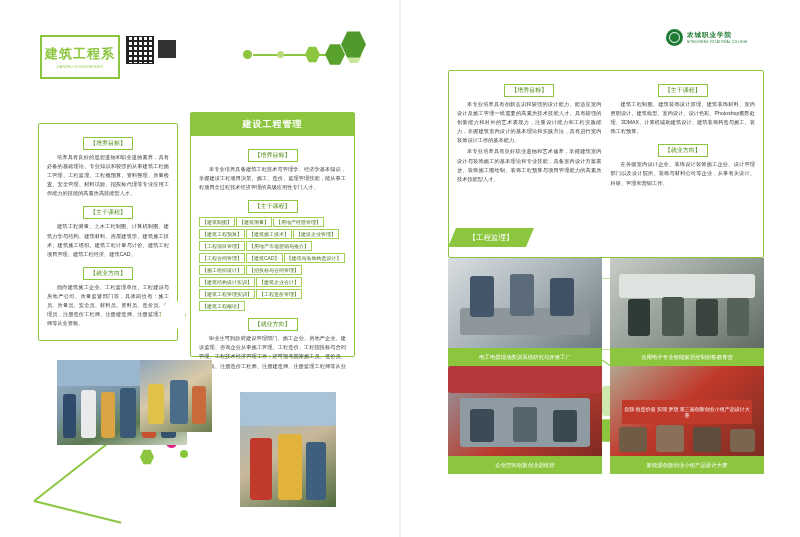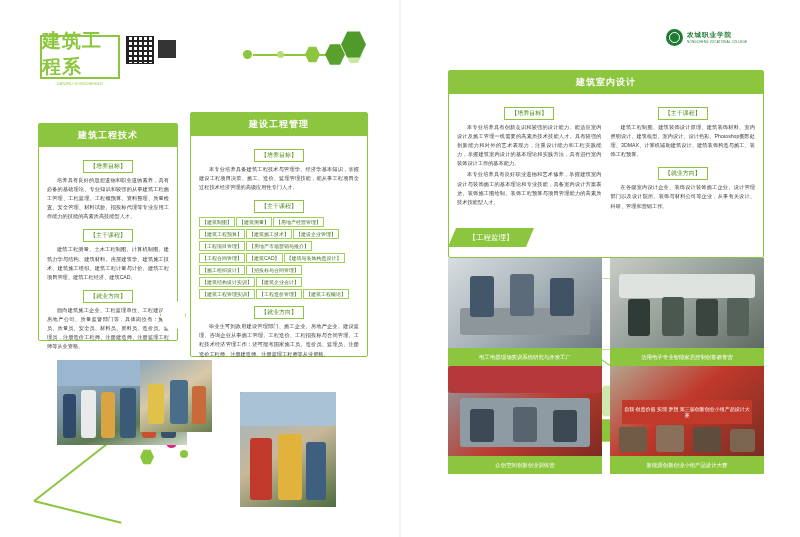--- a/index.html
+++ b/index.html
@@ -9,21 +9,21 @@
     font-family:"Liberation Sans","DejaVu Sans",sans-serif;
     overflow:hidden;
     position:relative;
   }
   .page{position:absolute;inset:0;background:#fff;}
   .spread-gap{position:absolute;left:399px;top:0;width:2px;height:537px;background:#f3f3f3;}
 
   
   .left{position:absolute;left:0;top:0;width:400px;height:537px;}
   .logo-box{position:absolute;left:40px;top:35px;width:80px;height:44px;border:2px solid #8cc63f;display:flex;flex-direction:column;align-items:center;justify-content:center;box-sizing:border-box;}
-  .logo-cn{font-size:19px;color:#8cc63f;font-weight:bold;letter-spacing:1px;}
+  .logo-cn{font-size:13px;color:#8cc63f;font-weight:bold;letter-spacing:1px;}
   .logo-en{font-size:3.4px;color:#8cc63f;letter-spacing:.3px;margin-top:2px;}
   .qr{position:absolute;left:126px;top:36px;width:26px;height:26px;
       background:
         linear-gradient(90deg,#222 2px,transparent 2px),
         linear-gradient(0deg,#222 2px,transparent 2px);
       background-size:5px 5px;background-color:#fff;border:1px solid #222;}
   .qr2{position:absolute;left:158px;top:40px;width:18px;height:18px;background:#333;}
 
   .dot-chain{position:absolute;left:243px;top:42px;width:120px;height:26px;}
   .dot-chain .line{position:absolute;left:10px;top:12px;width:78px;height:1.5px;background:#8cc63f;}
@@ -35,21 +35,21 @@
   .card{position:absolute;border:1.5px solid #8cc63f;border-radius:2px;background:#fff;box-sizing:border-box;}
   .card-head{background:#8cc63f;color:#fff;text-align:center;font-size:9px;font-weight:bold;padding:5px 0;letter-spacing:1px;}
   .card-body{padding:7px 8px 8px 8px;}
   .sec-title{display:inline-block;border:1px solid #8cc63f;color:#4b8a12;font-size:6px;padding:1px 6px;margin:5px 0 3px 0;background:#fff;}
   .ptext{font-size:5.2px;line-height:1.75;color:#3a3a3a;text-align:justify;margin:0 0 2px 0;}
   .ptext-ind{text-indent:10px;}
   .chip-wrap{font-size:0;}
   .chip{display:inline-block;border:.8px solid #9fd356;color:#3f6f14;font-size:5px;line-height:1.6;padding:0 2px;margin:1px 1px 1px 0;background:#fff;}
 
   #card-a{left:38px;top:123px;width:140px;height:218px;}
-  #card-b{left:190px;top:112px;width:178px;height:245px;}
+  #card-b{left:190px;top:112px;width:165px;height:245px;}
   #card-c{left:448px;top:70px;width:316px;height:188px;}
 
   .two-col{display:flex;gap:9px;}
   .two-col > div{flex:1;}
 
   
   .photo{position:absolute;overflow:hidden;background:#b9c4cb;}
   .ph-people{background:linear-gradient(160deg,#9fb7c9 0%,#7d97a8 40%,#5d7a52 70%,#cfd8c5 100%);}
   .ph-site{background:linear-gradient(150deg,#8fa7bb 0%,#d9c9a8 45%,#6b7d4f 100%);}
   .ph-crane{background:linear-gradient(150deg,#9ab4c6 0%,#c8b89a 50%,#4f6d3e 100%);}
@@ -104,21 +104,20 @@
         </div>
       <div class="hex" style="left:103px;top:4px;width:16px;height:18px;">
           <i style="background:#cbe7a0;"></i>
         </div>
     </div>
     <div class="hex" style="left:341px;top:30px;width:25px;height:29px;">
         <i style="background:#4f9a2a;"></i>
       </div>
 
     <div class="card" id="card-a">
-      <div class="card-head">建筑工程技术</div>
       <div class="card-body">
         <div style="text-align:center;"><span class="sec-title">【培养目标】</span></div>
         <p class="ptext ptext-ind">培养具有良好的思想道德和职业道德素养，具有必备的基础理论、专业知识和较强的从事建筑工程施工管理、工程监理、工程概预算、资料整理、质量检查、安全管理、材料试验、招投标代理等专业应用工作能力的技能的高素质高技能型人才。</p>
         <div style="text-align:center;"><span class="sec-title">【主干课程】</span></div>
         <p class="ptext ptext-ind">建筑工程测量、土木工程制图、计算机制图、建筑力学与结构、建筑材料、房屋建筑学、建筑施工技术、建筑施工组织、建筑工程计量与计价、建筑工程项目管理、建筑工程经济、建筑CAD。</p>
         <div style="text-align:center;"><span class="sec-title">【就业方向】</span></div>
         <p class="ptext ptext-ind">面向建筑施工企业、工程监理单位、工程建设与房地产公司、质量监督部门等，具体岗位有：施工员、质量员、安全员、材料员、资料员、造价员、监理员，注册造价工程师、注册建造师、注册监理工程师等从业资格。</p>
       </div>
     </div>
 
@@ -172,21 +171,20 @@
 
   <div class="school-logo">
     <div class="seal"></div>
     <div>
       <div class="school-cn">农城职业学院</div>
       <div class="school-en">NONGCHENG VOCATIONAL COLLEGE</div>
     </div>
   </div>
 
   <div class="card" id="card-c">
-    <div class="card-head">建筑室内设计</div>
     <div class="card-body">
       <div class="two-col">
         <div>
           <div style="text-align:center;"><span class="sec-title">【培养目标】</span></div>
           <p class="ptext ptext-ind">本专业培养具有创新意识和较强的设计能力、能适应室内设计及施工管理一线需要的高素质技术技能人才。具有较强的创新能力和对外的艺术表现力，注重设计能力和工程实践能力，掌握建筑室内设计的基本理论和实践方法，具有进行室内装饰设计工作的基本能力。</p>
           <p class="ptext ptext-ind">本专业培养具有良好职业道德和艺术修养，掌握建筑室内设计与装饰施工的基本理论和专业技能，具备室内设计方案表达、装饰施工图绘制、装饰工程预算与项目管理能力的高素质技术技能型人才。</p>
         </div>
         <div>
           <div style="text-align:center;"><span class="sec-title">【主干课程】</span></div>
           <p class="ptext ptext-ind">建筑工程制图、建筑装饰设计原理、建筑装饰材料、室内照明设计、建筑模型、室内设计、设计色彩、Photoshop图形处理、3DMAX、计算机辅助建筑设计、建筑装饰构造与施工、装饰工程预算。</p>

